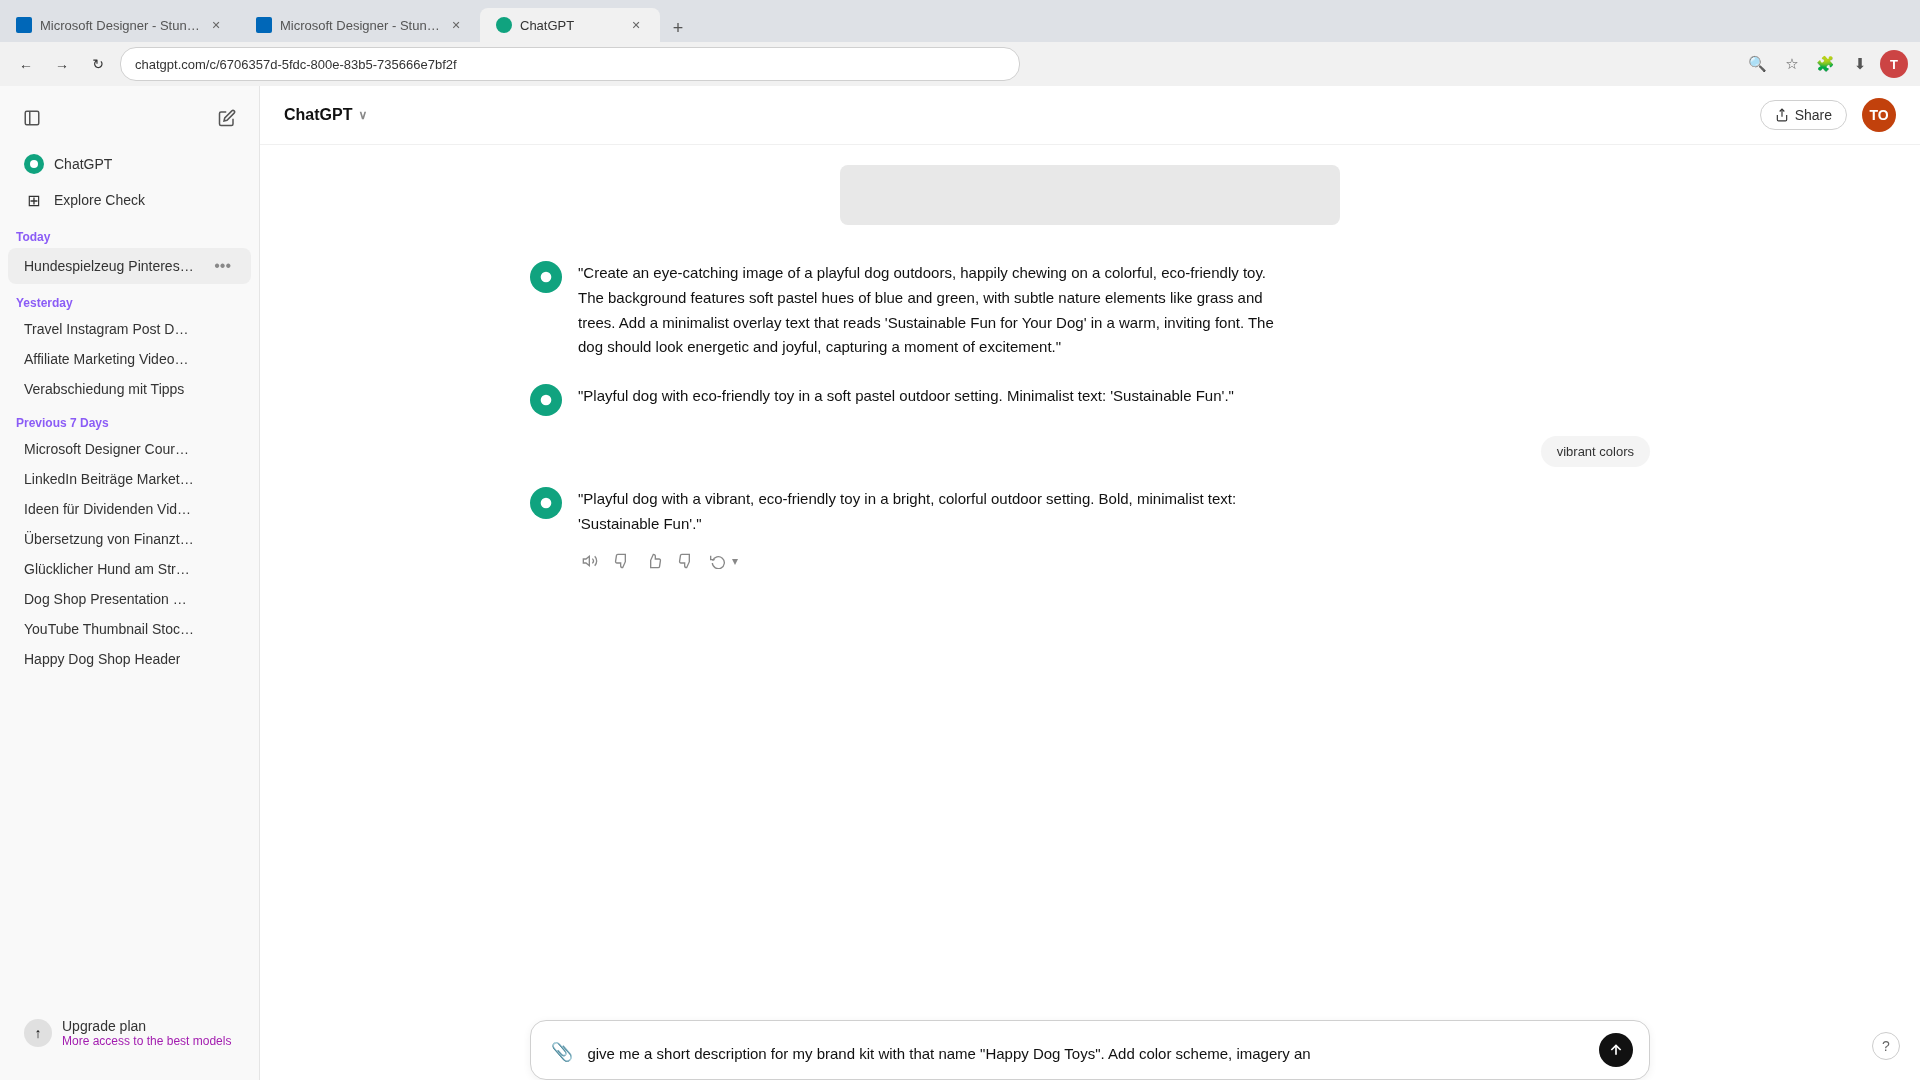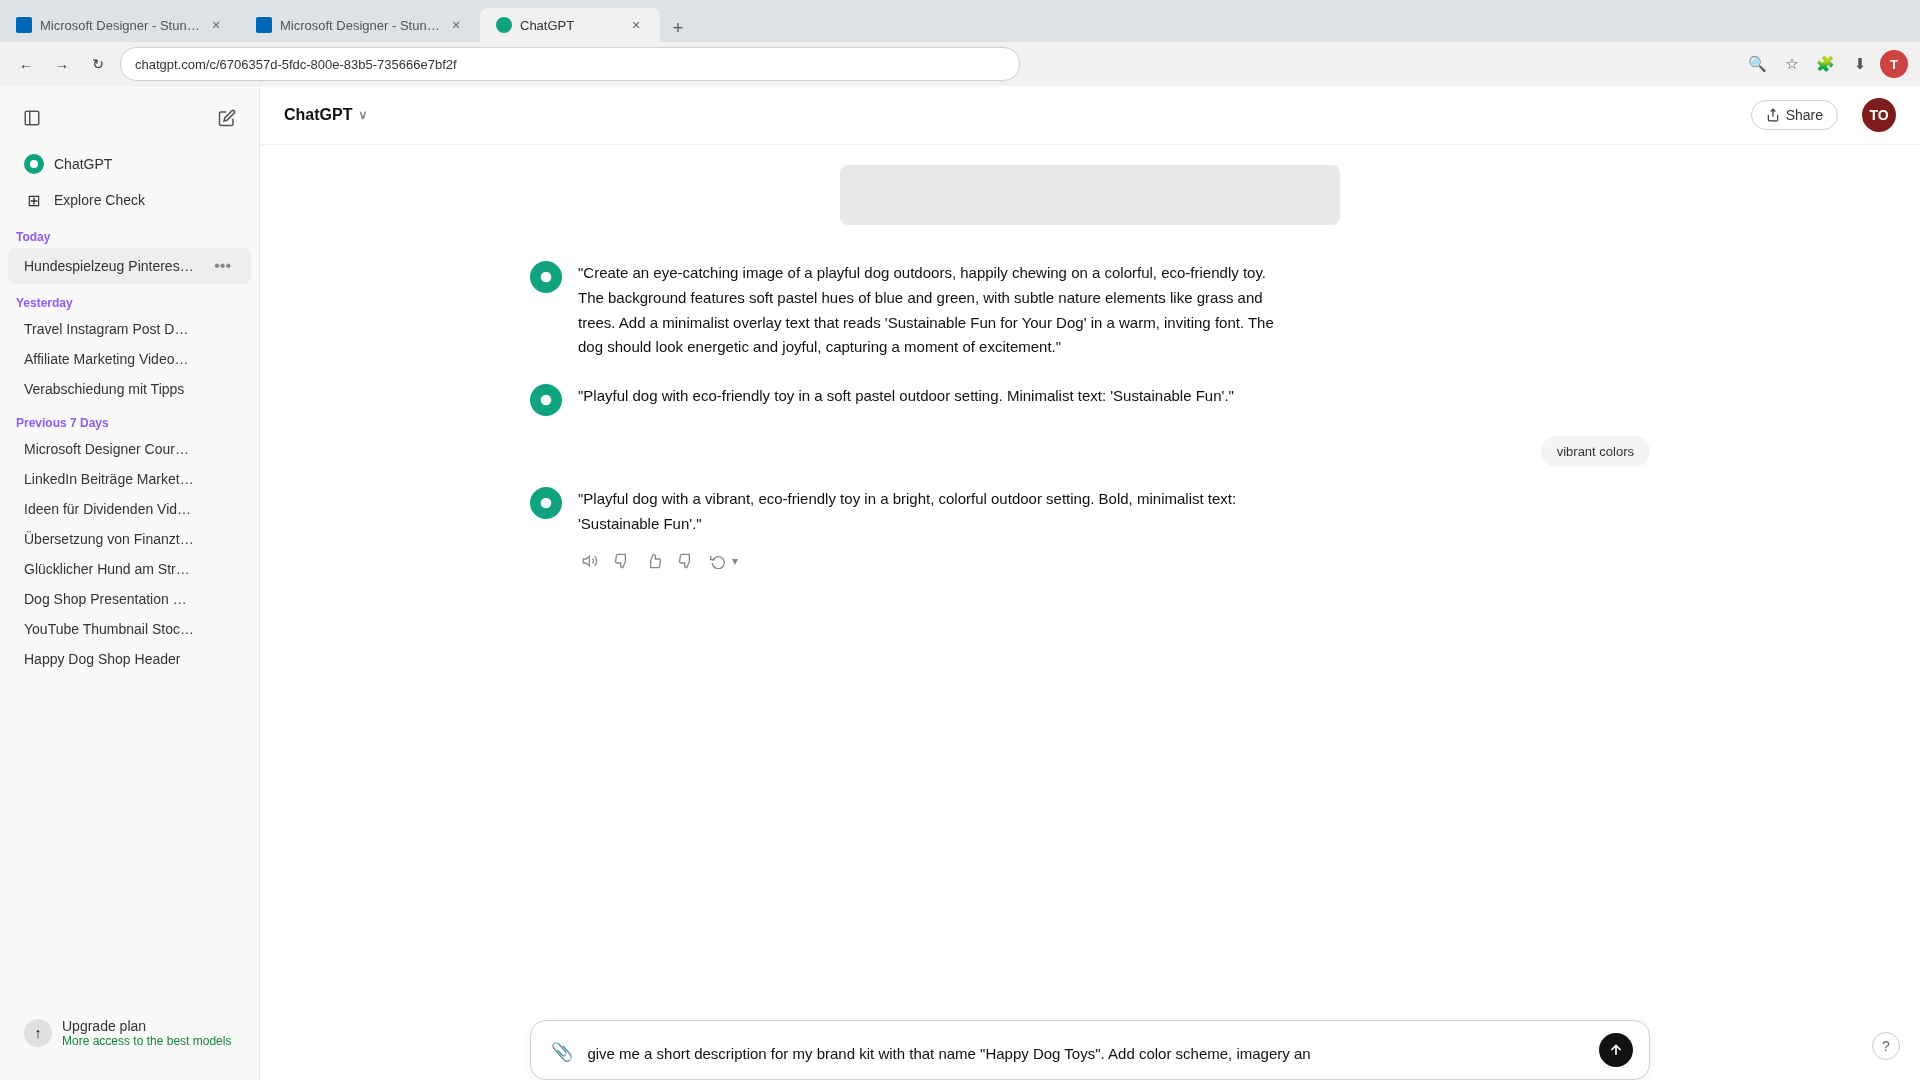--- a/index.html
+++ b/index.html
@@ -34,28 +34,28 @@
     .sidebar-nav-label { font-size: 14px; color: #333; }
     .sidebar-section-label { font-size: 12px; font-weight: 600; color: #8b5cf6; padding: 12px 16px 4px; }
     .sidebar-chat-item { display: flex; align-items: center; justify-content: space-between; padding: 7px 16px; cursor: pointer; border-radius: 8px; margin: 0 8px; }
     .sidebar-chat-item.active { background: #eeeeee; }
     .sidebar-chat-title { font-size: 14px; color: #333; white-space: nowrap; overflow: hidden; text-overflow: ellipsis; max-width: 170px; }
     .sidebar-chat-menu { font-size: 16px; color: #888; padding: 2px 4px; }
     .sidebar-footer { margin-top: auto; padding: 12px 16px; }
     .upgrade-item { display: flex; align-items: center; gap: 10px; padding: 8px; border-radius: 8px; cursor: pointer; }
     .upgrade-icon { width: 28px; height: 28px; background: #e0e0e0; border-radius: 50%; display: flex; align-items: center; justify-content: center; font-size: 14px; }
     .upgrade-text-main { font-size: 14px; color: #333; font-weight: 500; }
-    .upgrade-text-sub { font-size: 12px; color: #15803d; }
+    .upgrade-text-sub { font-size: 12px; color: #a21caf; }
 
     
     .main-content { flex: 1; display: flex; flex-direction: column; overflow: hidden; }
     .chat-header { display: flex; align-items: center; justify-content: space-between; padding: 12px 24px; border-bottom: 1px solid #f0f0f0; }
     .chat-title-area { display: flex; align-items: center; gap: 6px; font-size: 16px; font-weight: 600; color: #111; cursor: pointer; }
     .share-btn { display: flex; align-items: center; gap: 6px; padding: 6px 14px; border: 1px solid #d0d0d0; border-radius: 20px; font-size: 14px; color: #333; cursor: pointer; background: #fff; }
-    .user-avatar { width: 34px; height: 34px; border-radius: 50%; background: #7f1d1d; display: flex; align-items: center; justify-content: center; color: #fff; font-size: 14px; font-weight: 600; }
+    .user-avatar { width: 34px; height: 34px; border-radius: 50%; background: #c2410c; display: flex; align-items: center; justify-content: center; color: #fff; font-size: 14px; font-weight: 600; }
 
     
     .chat-messages { flex: 1; overflow-y: auto; padding: 20px 0; }
     .assistant-icon { width: 32px; height: 32px; flex-shrink: 0; background: #10a37f; border-radius: 50%; display: flex; align-items: center; justify-content: center; color: white; font-size: 14px; }
     .message-text { font-size: 15px; color: #111; line-height: 1.65; max-width: 700px; }
     .message-actions { display: flex; align-items: center; gap: 8px; margin-top: 8px; padding: 4px 0; }
     .action-btn { background: none; border: none; cursor: pointer; color: #888; font-size: 15px; padding: 4px; border-radius: 4px; display: flex; align-items: center; }
     .regenerate-btn { display: flex; align-items: center; gap: 4px; color: #888; font-size: 13px; cursor: pointer; }
     .input-box { border: 1px solid #d0d0d0; border-radius: 16px; padding: 12px 16px; display: flex; align-items: flex-end; gap: 10px; background: #fff; box-shadow: 0 2px 8px rgba(0,0,0,0.06); }
     .input-text { flex: 1; font-size: 15px; color: #111; line-height: 1.5; outline: none; resize: none; border: none; background: transparent; min-height: 24px; }
@@ -195,21 +195,21 @@
     </div>
   </div>
 
   <div class="main-content">
 
     <div class="chat-header">
       <div class="chat-title-area">
         <span>ChatGPT</span>
         <span style="font-size:12px;color:#888;">∨</span>
       </div>
-      <div style="display:flex;align-items:center;gap:24px;">
+      <div style="display:flex;align-items:center;gap:15px;">
         <div class="share-btn">
           <svg width="14" height="14" viewBox="0 0 24 24" fill="none" stroke="currentColor" stroke-width="2">
               <path d="M4 12v8a2 2 0 0 0 2 2h12a2 2 0 0 0 2-2v-8"></path>
               <polyline points="16 6 12 2 8 6"></polyline>
               <line x1="12" y1="2" x2="12" y2="15"></line>
             </svg>
           <span>Share</span>
         </div>
         <div class="user-avatar">
           <span>TO</span>

